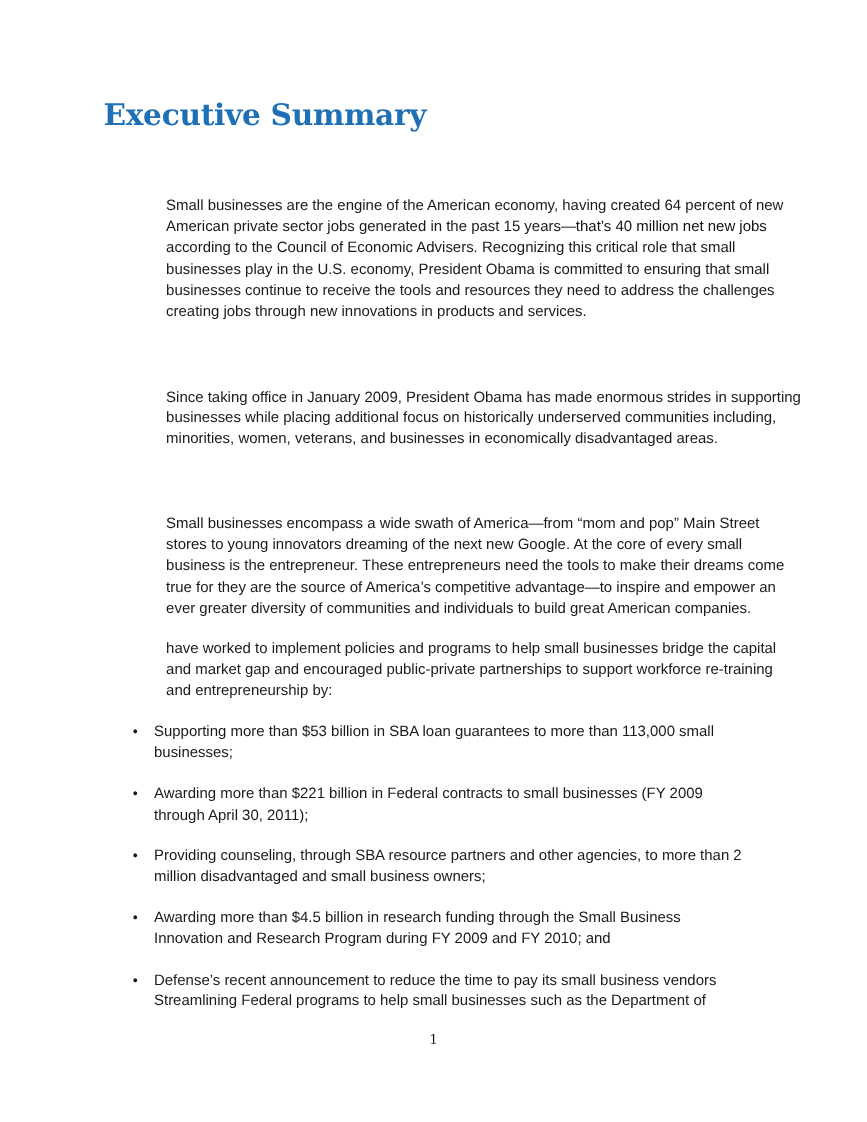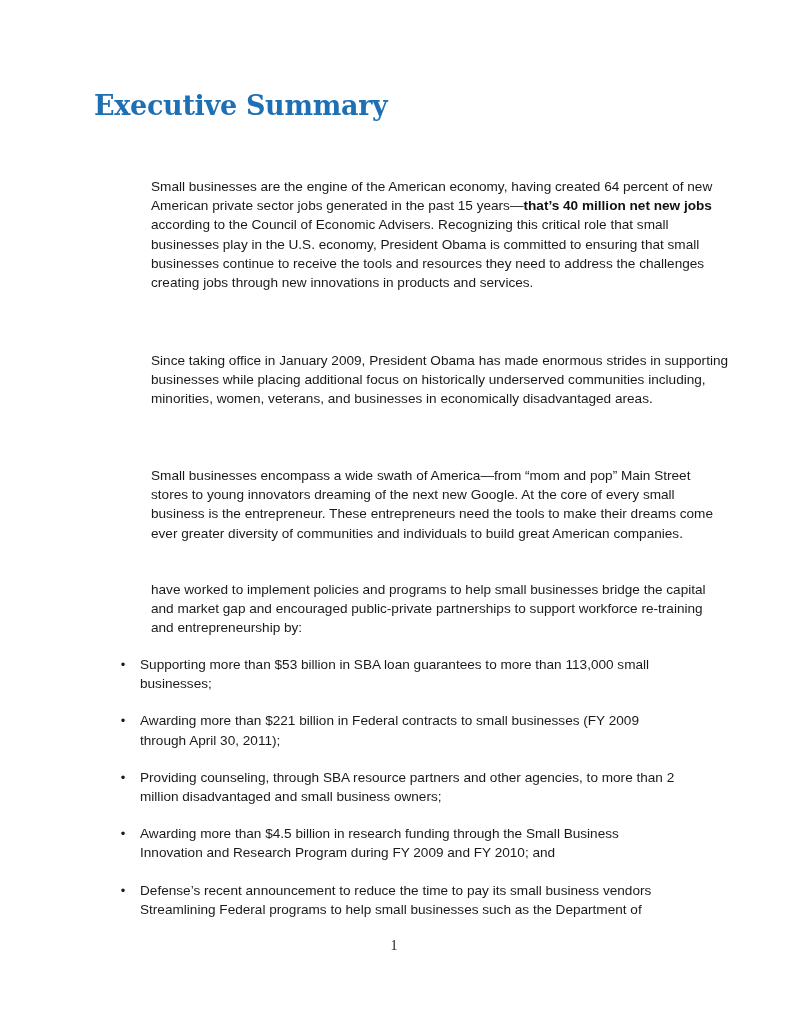--- a/index.html
+++ b/index.html
@@ -41,21 +41,21 @@
       font-size: 13.6px;
       line-height: 19.2px;
       color: #1a1a1a;
       margin: 16px;
     }
     .p1 { top: 161px; }
     .p2 { top: 335px; }
     .p3 { top: 450px; }
     .p4 { top: 564px; }
     .line { display: block; white-space: nowrap; }
-    b { font-weight: bold; color: #111; }
+    b { font-weight: normal; color: #111; }
     .bullets {
       position: absolute;
       left: 118px;
       top: 655px;
       width: 600px;
       margin: 0;
       padding: 0;
       list-style: none;
       font-family: "Liberation Sans", sans-serif;
       font-size: 13.6px;
@@ -105,20 +105,21 @@
   <p class="body-text p2">
     <span class="line">Since taking office in January 2009, President Obama has made enormous strides in supporting</span>
     <span class="line">businesses while placing additional focus on historically underserved communities including,</span>
     <span class="line">minorities, women, veterans, and businesses in economically disadvantaged areas.</span>
   </p>
 
   <p class="body-text p3">
     <span class="line">Small businesses encompass a wide swath of America—from “mom and pop” Main Street</span>
     <span class="line">stores to young innovators dreaming of the next new Google.  At the core of every small</span>
     <span class="line">business is the entrepreneur.  These entrepreneurs need the tools to make their dreams come</span>
+    <span class="line">true for they are the source of America’s competitive advantage—to inspire and empower an</span>
     <span class="line">ever greater diversity of communities and individuals to build great American companies.</span>
   </p>
 
   <p class="body-text p4">
     <span class="line">have worked to implement policies and programs to help small businesses bridge the capital</span>
     <span class="line">and market gap and encouraged public-private partnerships to support workforce re-training</span>
     <span class="line">and entrepreneurship by:</span>
   </p>
 
   <ul class="bullets">

